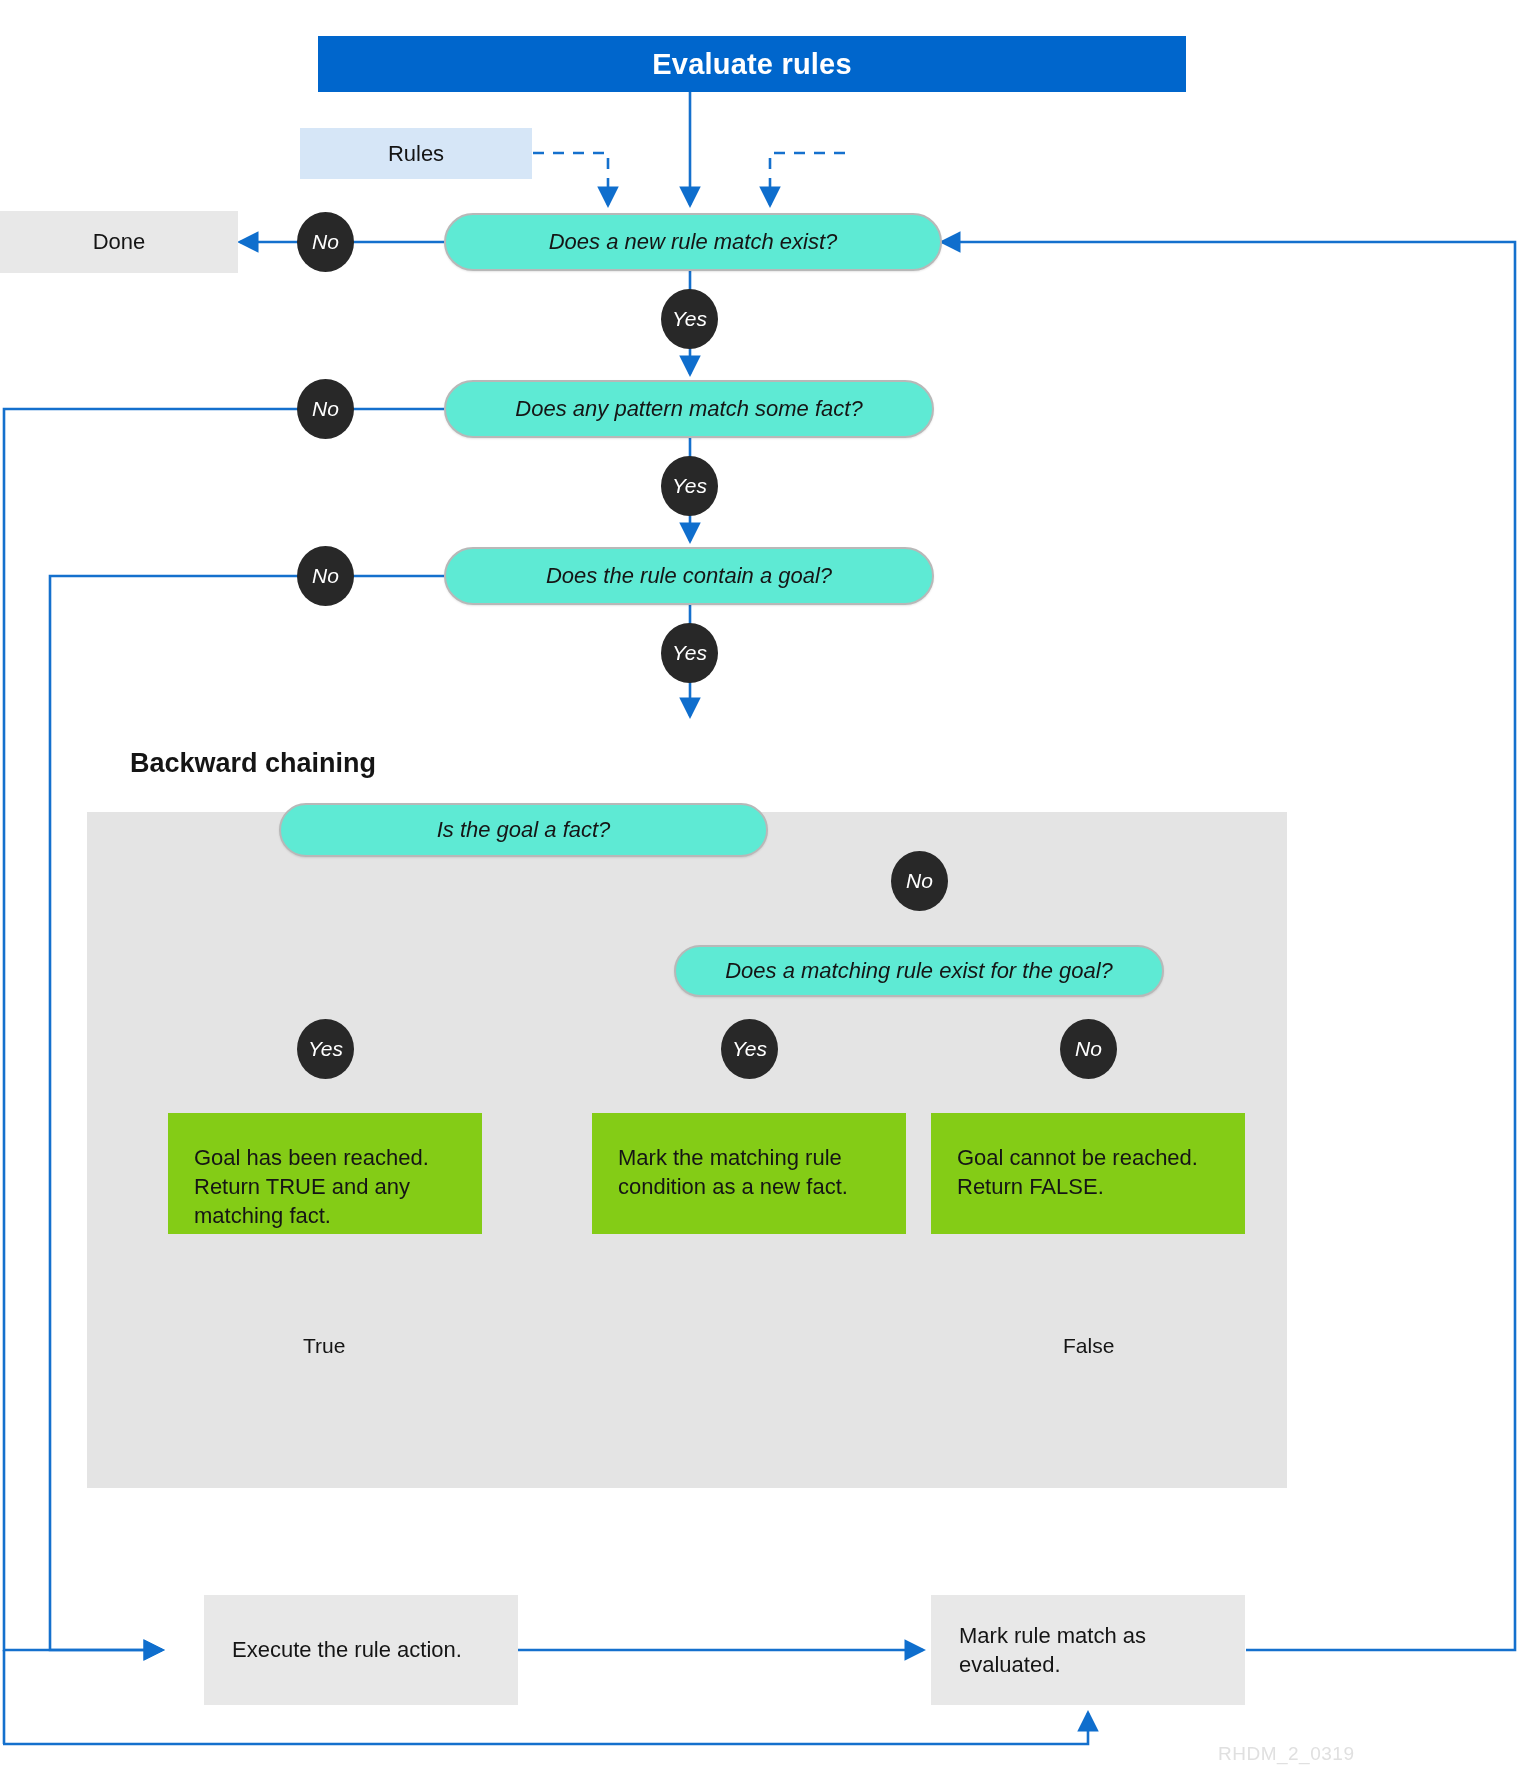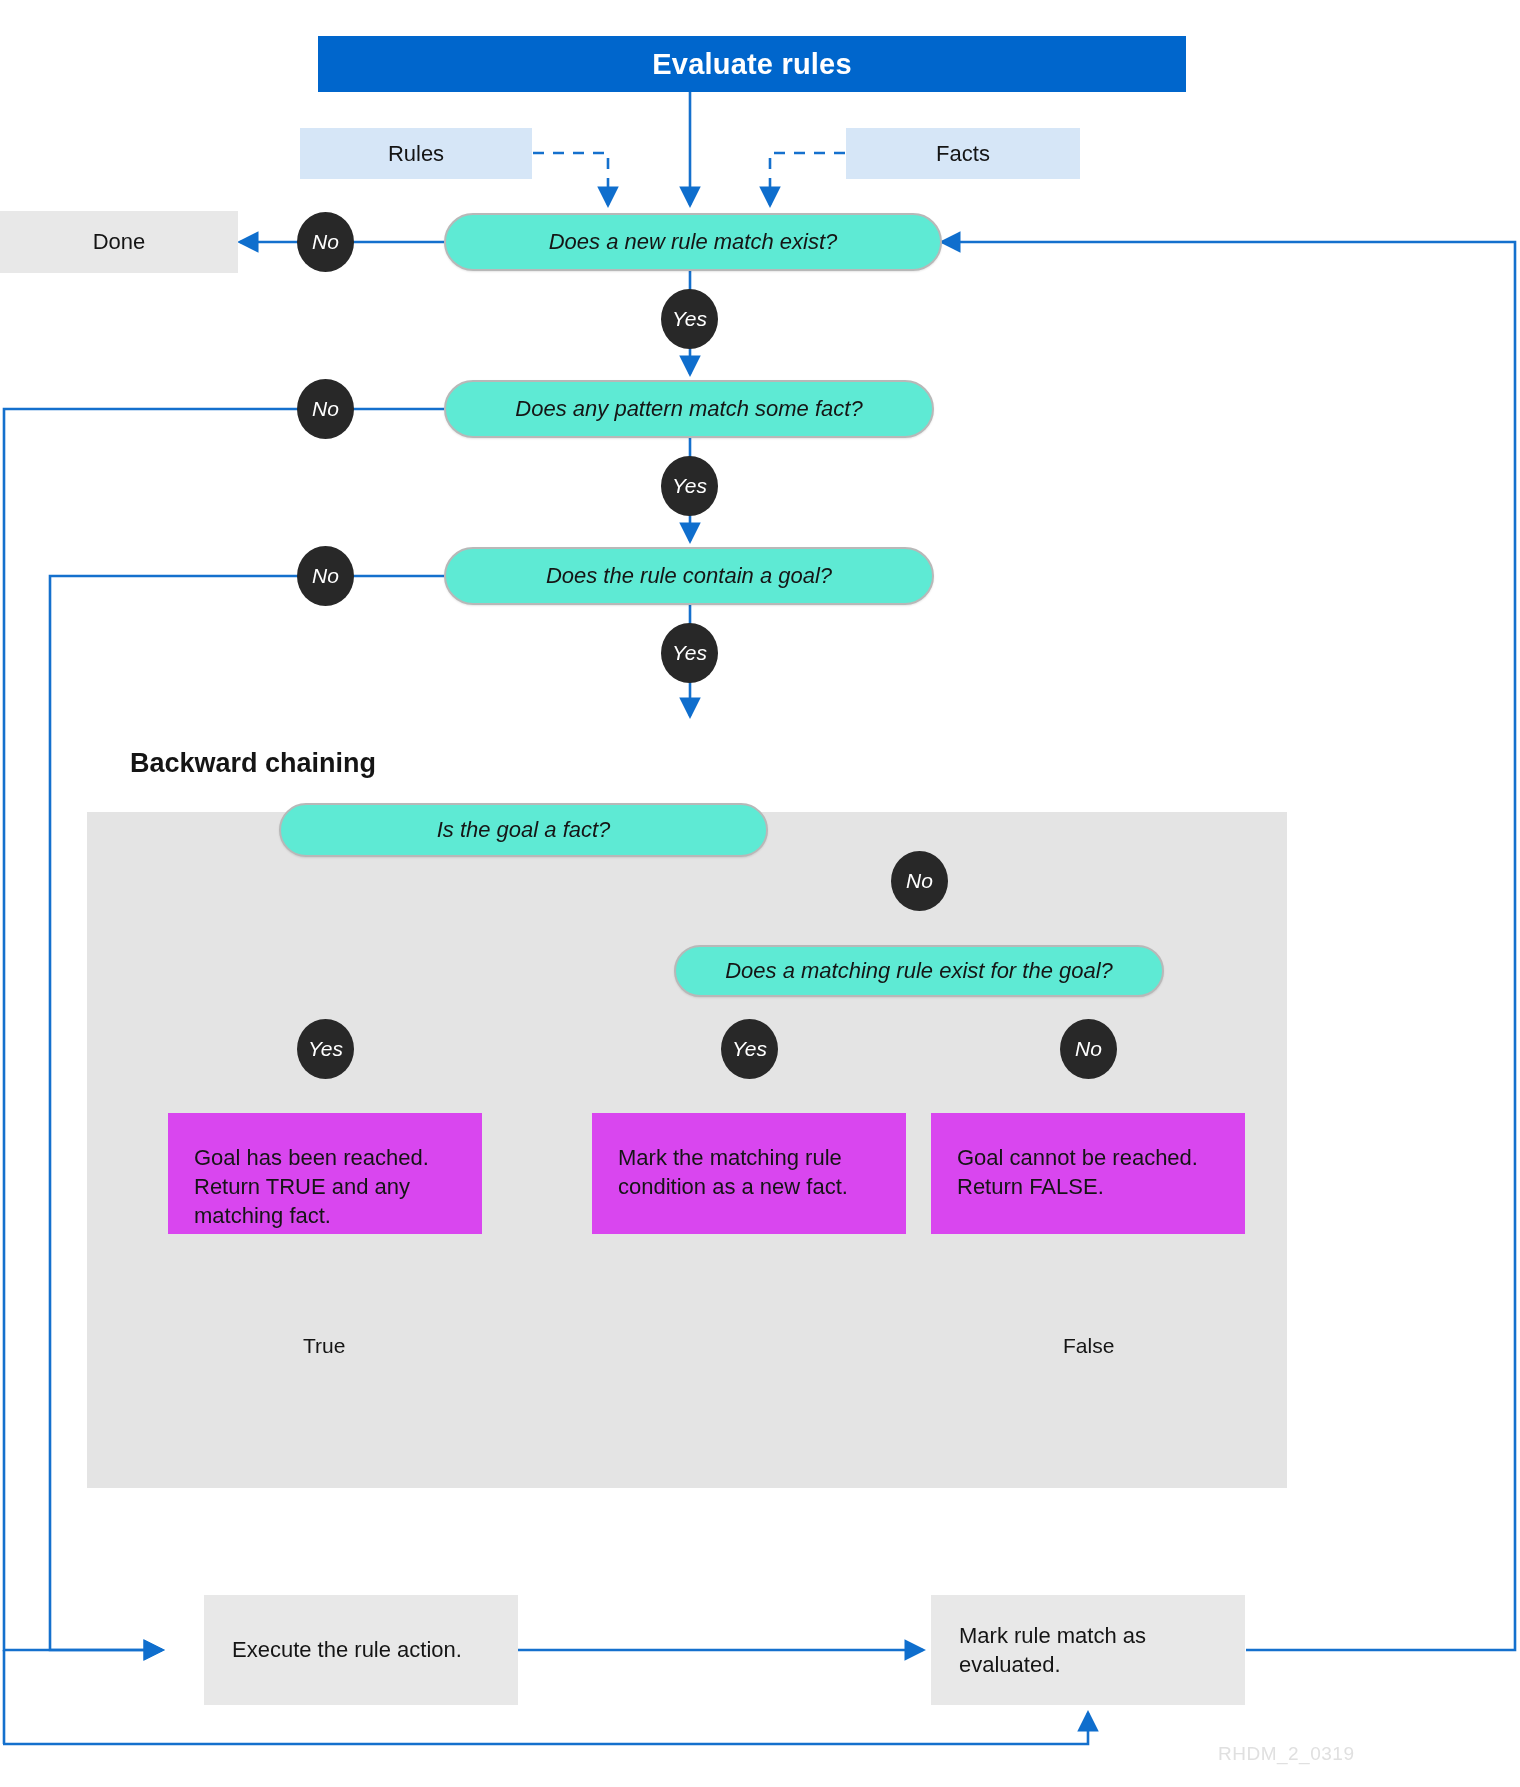--- a/index.html
+++ b/index.html
@@ -21,21 +21,21 @@
     background:#5eead4;border:2px solid #b8b8b8;border-radius:42px;
     display:flex;align-items:center;justify-content:center;
     font-style:italic;font-size:22px;color:#151515;
     box-shadow:0 1px 2px rgba(0,0,0,.10);
   }
   .graybox{
     background:#e8e8e8;display:flex;align-items:center;
     font-size:22px;color:#151515;padding:0 28px;line-height:1.32;
   }
   .whitebox{
-    background:#d946ef;display:flex;align-items:flex-start;
+    background:#84cc16;display:flex;align-items:flex-start;
     font-size:22px;color:#151515;padding:30px 26px 0 26px;line-height:1.32;
   }
   .panel{background:#e4e4e4;}
   .panel-title{
     position:absolute;font-weight:bold;font-size:27px;color:#151515;
   }
   .badge{
     position:absolute;background:#282828;border-radius:50%;
     display:flex;align-items:center;justify-content:center;
     color:#ffffff;font-size:21px;font-style:italic;
@@ -136,21 +136,20 @@
       <path d="M 4 1650 L 4 1744"></path>
     </g>
   </svg>
 
   <div class="node panel" style="left:87px; top:812px; width:1200px; height:676px;"></div>
   <div class="panel-title" style="left:130px; top:748px;">Backward chaining</div>
 
   <div class="node banner" style="left:300px; top:36px; width:868px; height:56px;margin-left:18px;">Evaluate rules</div>
 
   <div class="node inputbox" style="left:300px; top:128px; width:232px; height:51px;">Rules</div>
-  <div class="node inputbox" style="left:846px; top:128px; width:234px; height:51px;">Facts</div>
 
   <div class="node graybox" style="left:0px; top:211px; width:238px; height:62px; justify-content:center;">
     <span>Done</span>
   </div>
 
   <div class="node pill" style="left:444px; top:213px; width:498px; height:58px;">Does a new rule match exist?</div>
 
   <div class="node pill" style="left:444px; top:380px; width:490px; height:58px;">Does any pattern match some fact?</div>
 
   <div class="node pill" style="left:444px; top:547px; width:490px; height:58px;">Does the rule contain a goal?</div>

